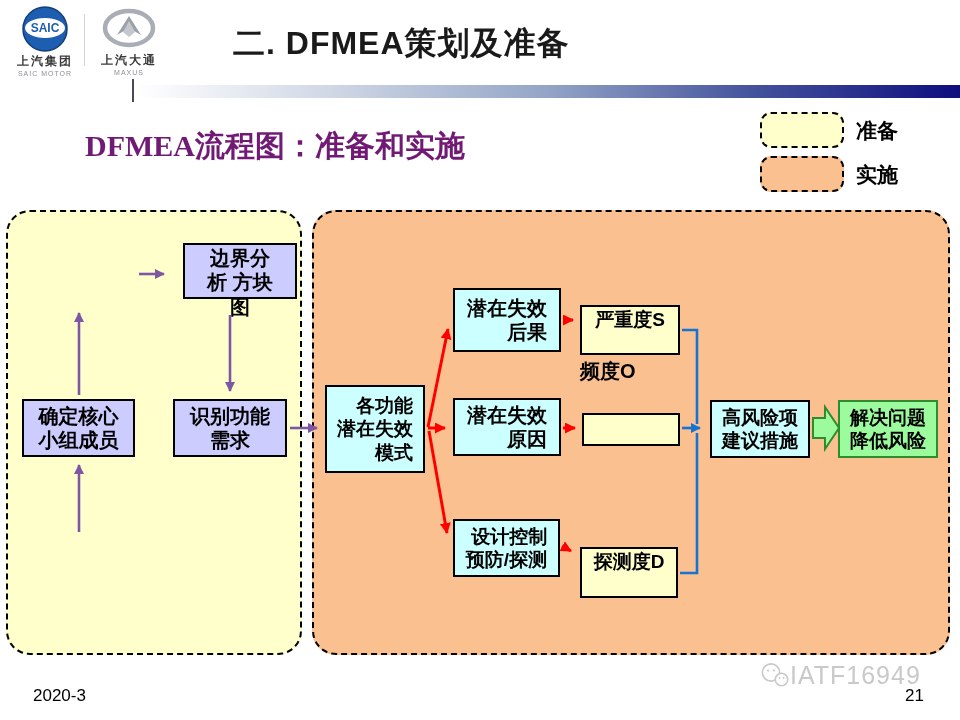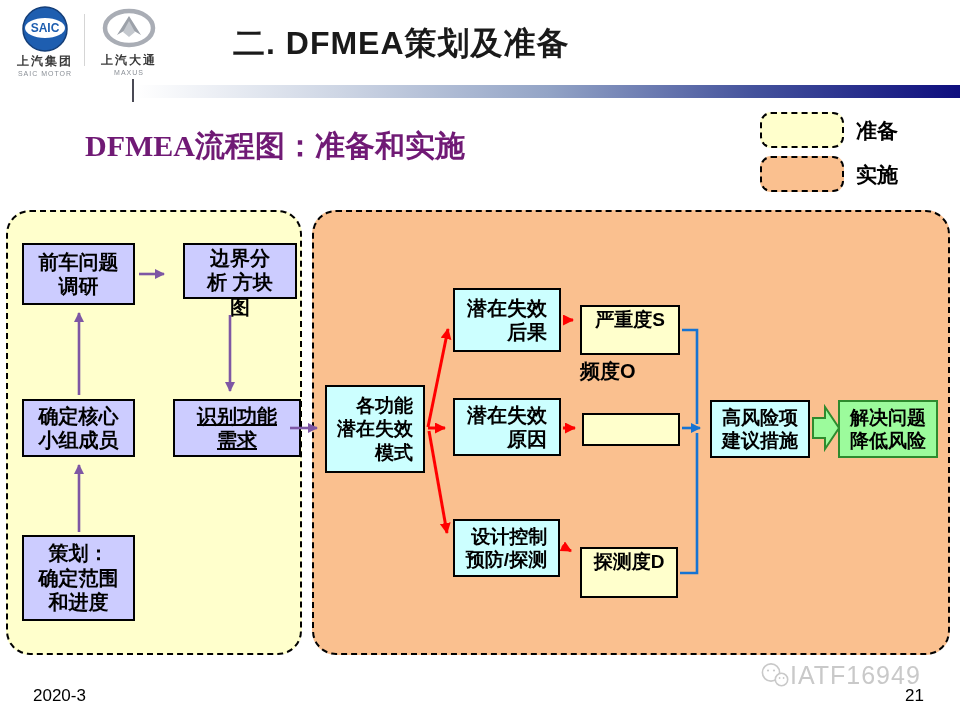--- a/index.html
+++ b/index.html
@@ -88,32 +88,27 @@
   <div class="subtitle">DFMEA流程图：准备和实施</div>
 
   <div class="legend-swatch prep-bg" style="left:760px;top:112px;"></div>
   <div class="legend-label" style="left:856px;top:117px;">准备</div>
   <div class="legend-swatch impl-bg" style="left:760px;top:156px;"></div>
   <div class="legend-label" style="left:856px;top:161px;">实施</div>
 
   <div class="container prep-bg" style="left:6px;top:210px;width:296px;height:445px;"></div>
   <div class="container impl-bg" style="left:312px;top:210px;width:638px;height:445px;"></div>
 
-  <div class="box lav" style="left:22px;top:243px;width:113px;height:62px;">前车问题
-调研</div>
   <div class="box lav top-align" style="left:183px;top:243px;width:114px;height:56px;">边界分
 析 方块
 图</div>
   <div class="box lav" style="left:22px;top:399px;width:113px;height:58px;">确定核心
 小组成员</div>
-  <div class="box lav" style="left:173px;top:399px;width:128px;height:58px;text-decoration:underline;">识别功能
+  <div class="box lav" style="left:173px;top:399px;width:114px;height:58px;">识别功能
 需求</div>
-  <div class="box lav" style="left:22px;top:535px;width:113px;height:86px;">策划：
-确定范围
-和进度</div>
 
   <div class="box cyan" style="left:325px;top:385px;width:100px;height:88px;font-size:19px;">各功能
 潜在失效
 模式</div>
   <div class="box cyan" style="left:453px;top:288px;width:108px;height:64px;">潜在失效
 后果</div>
   <div class="box cyan" style="left:453px;top:398px;width:108px;height:58px;">潜在失效
 原因</div>
   <div class="box cyan" style="left:453px;top:519px;width:107px;height:58px;font-size:19px;">设计控制
 预防/探测</div>

